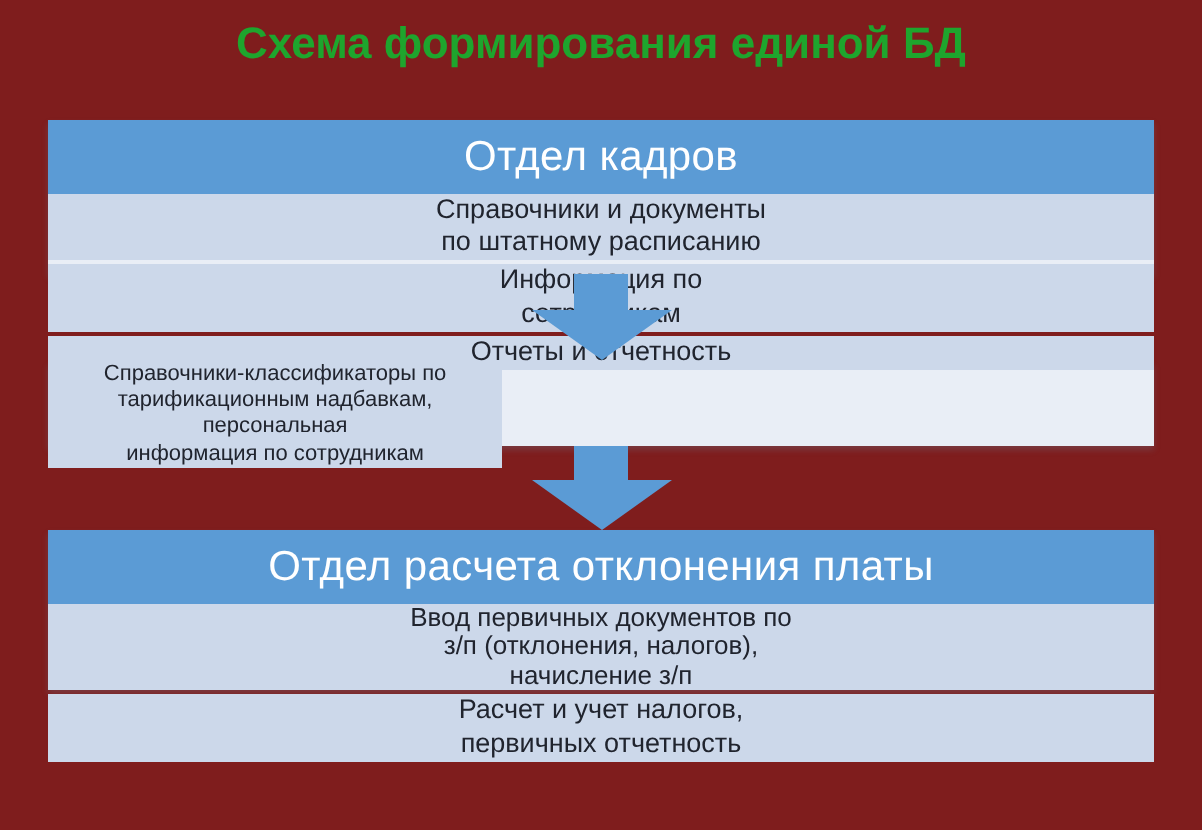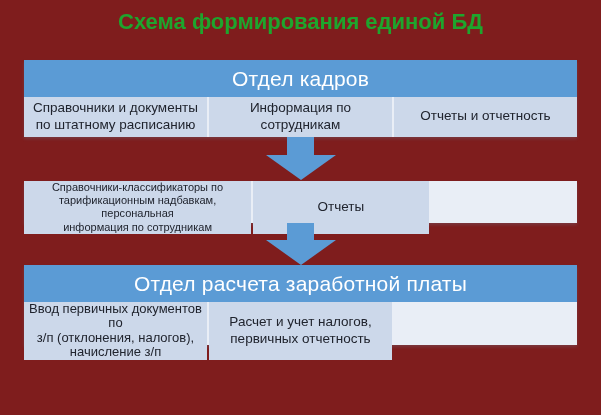--- a/index.html
+++ b/index.html
@@ -31,21 +31,21 @@
     letter-spacing: 0.2px;
   }
   .block-1 .block-header { height: 37px; line-height: 37px; }
   .block-2 .block-header { height: 39px; line-height: 39px; }
   .block-3 .block-header { height: 37px; line-height: 37px; }
   .cells {
     display: grid;
     grid-gap: 2px;
     background: var(--divider, #e9eef6);
   }
-  .block-1 .cells, .block-3 .cells { grid-template-columns: 1fr 1fr 1fr; }
+  .block-1 .cells, .block-3 .cells { grid-template-columns: 1fr; }
   .block-2 .cells { grid-template-columns: 242fr 187fr 156fr; }
   .block-1 .cells { height: 40px; }
   .block-2 .cells { height: 42px; }
   .block-3 .cells { height: 43px; }
   .cell {
     background: var(--cell-blue, #ccd8ea);
     color: var(--cell-text, #20242e);
     display: flex;
     align-items: center;
     justify-content: center;
@@ -95,31 +95,30 @@
   <div class="arrow-zone arrow-zone-1">
     <div class="arrow-stem"></div>
     <div class="arrow-head"></div>
   </div>
 
   <div class="block block-2">
     <div class="cells">
       <div class="cell cell-0">Справочники-классификаторы по
 тарификационным надбавкам, персональная
 информация по сотрудникам</div>
-      <div class="cell cell-2">Отчеты</div>
     </div>
   </div>
 
   <div class="arrow-zone arrow-zone-2">
     <div class="arrow-stem"></div>
     <div class="arrow-head"></div>
   </div>
 
   <div class="block block-3">
-    <div class="block-header">Отдел расчета заработной платы</div>
+    <div class="block-header">Отдел расчета отклонения платы</div>
     <div class="cells">
       <div class="cell cell-0">Ввод первичных документов по
 з/п (отклонения, налогов),
 начисление з/п</div>
       <div class="cell cell-1">Расчет и учет налогов,
 первичных отчетность</div>
     </div>
   </div>
 
 </div>

